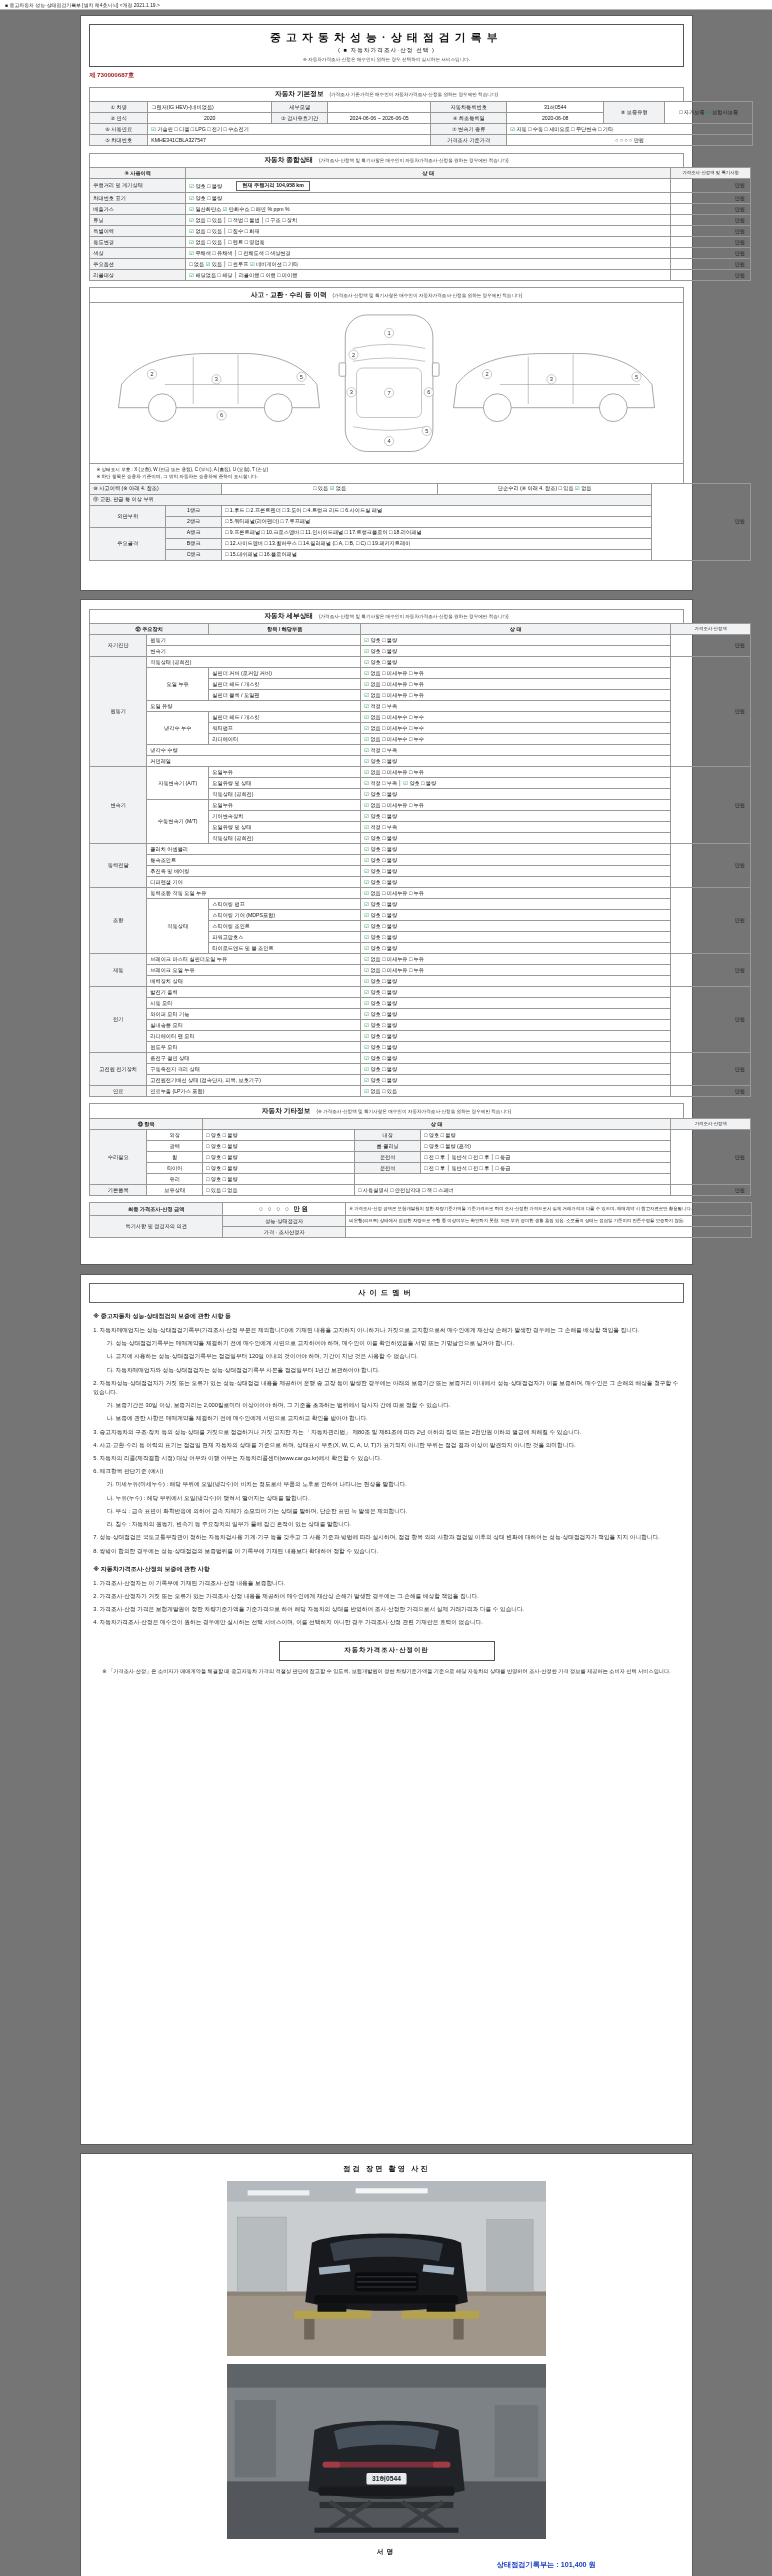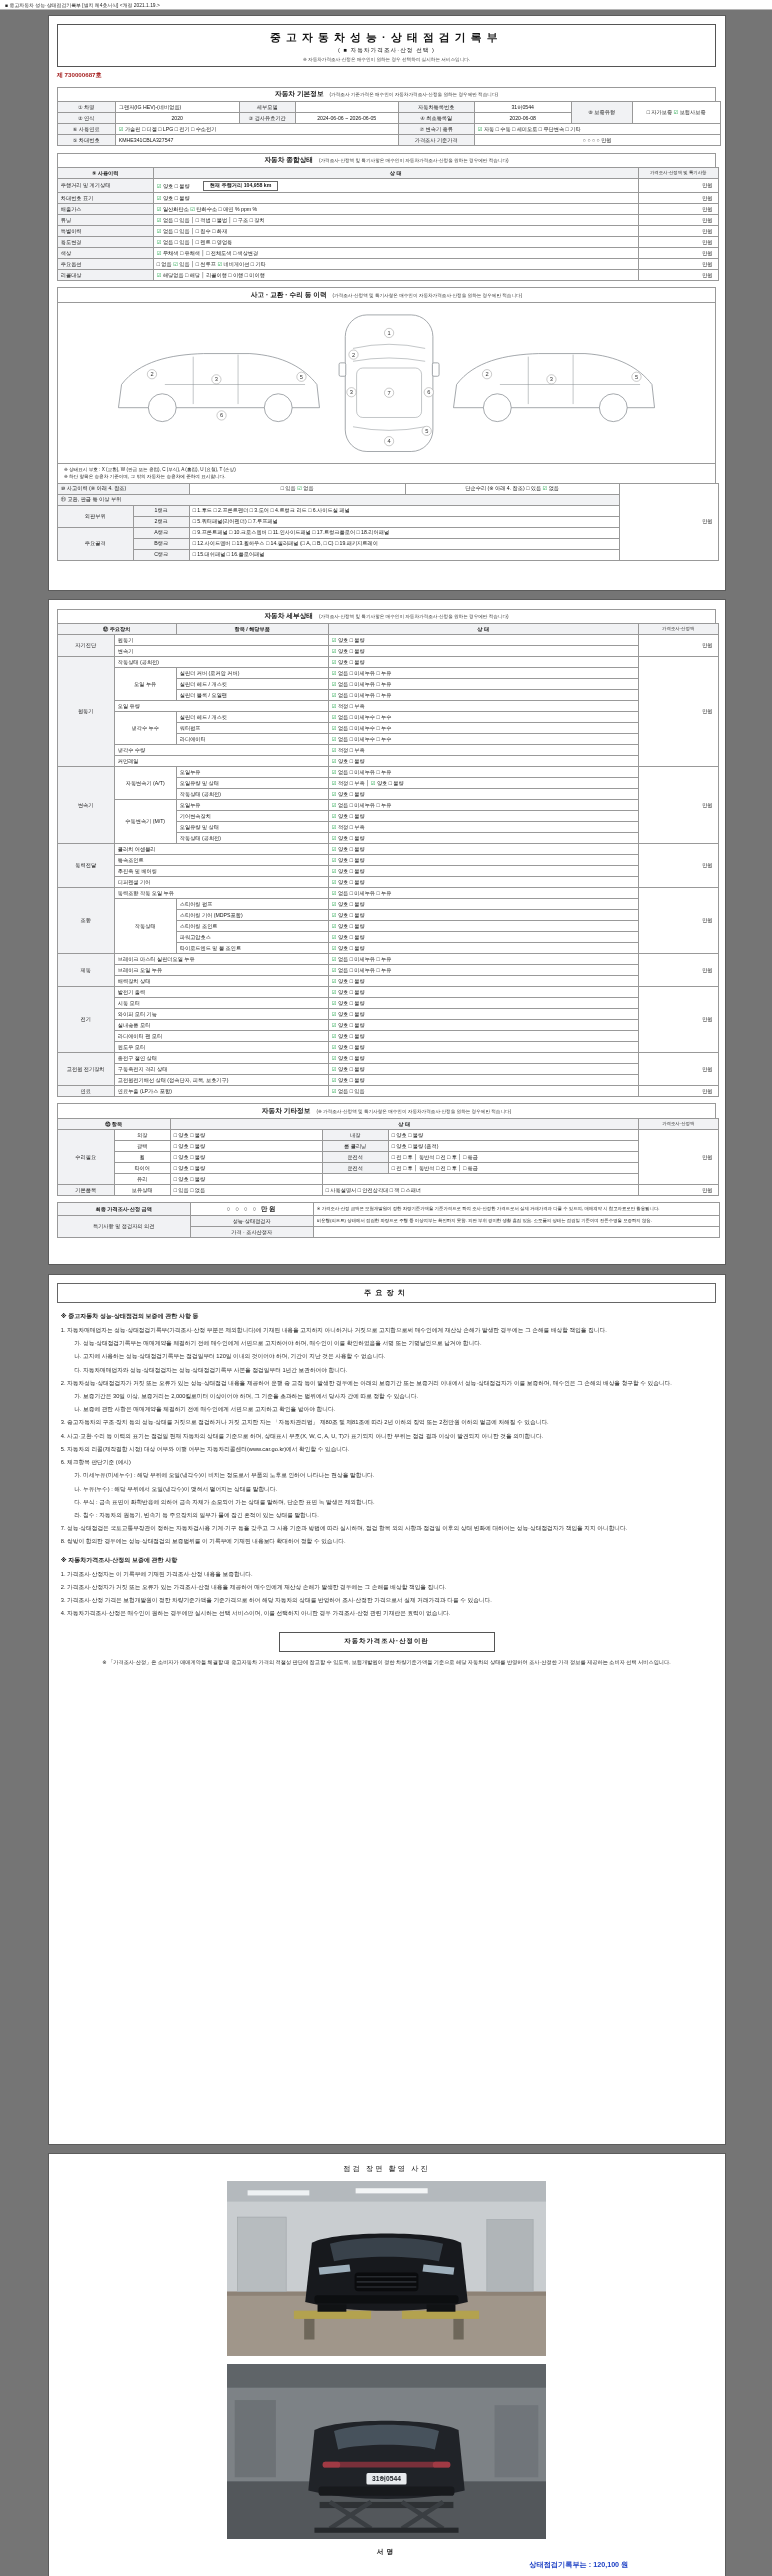--- a/index.html
+++ b/index.html
@@ -1,18 +1,18 @@
 <!DOCTYPE html>
 <html style="font-size:8.2px"><head>
 <meta charset="utf-8">
 <style>
 *{box-sizing:border-box;margin:0;padding:0}
 body{width:773px;min-height:2576px;background:#757575;font-family:"Liberation Sans","DejaVu Sans",sans-serif;color:#151515}
 .topstrip{background:#ffffff;font-size:4.9px;padding:1.5px 5.2px;border-bottom:0.5px solid #b5b5b5;color:#222}
-.panel{width:678px;margin:0 auto 8.2px;background:#fff;padding:8.2px;border:0.5px solid #5c5c5c}
+.panel{width:613px;margin:0 auto 8.2px;background:#fff;padding:8.2px;border:0.5px solid #5c5c5c}
 .p1{margin-top:5.2px;min-height:576px}
 .p2{min-height:666px}
 .p3{min-height:871px}
 .p4{min-height:396px}
 .titlebox{border:1px solid #555;padding:5.2px 0 4.1px;text-align:center}
 .titlebox .t{font-size:10.8px;font-weight:bold;letter-spacing:5.2px}
 .titlebox .s{font-size:5.7px;margin-top:2.6px;letter-spacing:1px}
 .titlebox .n{font-size:4.6px;color:#444;margin-top:2.1px}
 .docno{color:#a51f1f;font-weight:bold;font-size:6.2px;margin:4.1px 0 2.1px}
 .secbar{border:0.5px solid #999;border-bottom:none;text-align:center;padding:2.6px 0 2.1px;font-size:6.7px;font-weight:bold;background:#fff;margin-top:6.2px}
@@ -30,21 +30,21 @@
 .ibox{display:inline-block;border:0.8px solid #666;padding:0.5px 5.2px;font-weight:bold;margin-left:12.4px;background:#fff}
 .accwrap{border:0.5px solid #999;border-bottom:none;text-align:center;padding:4.1px 0 1px}
 .legend{border:0.5px solid #999;border-bottom:none;font-size:4.6px;text-align:left;padding:1.5px 6.2px;color:#222;line-height:1.7}
 .notice-title{border:0.8px solid #666;text-align:center;font-weight:bold;font-size:7.2px;letter-spacing:4.1px;padding:4.1px 0;margin-bottom:8.2px}
 .noticebody{font-size:5.7px;line-height:1.6;color:#1b1b1b;padding:0 4.1px}
 .noticebody .p{margin:4.1px 0}
 .noticebody .p.s{font-weight:bold;margin:9.3px 0 4.1px;font-size:6px}
 .noticebody .p.i{padding-left:13.4px}
 .pricebox{border:0.8px solid #555;width:216px;margin:13.4px auto 6.2px;text-align:center;font-weight:bold;font-size:6.4px;padding:4.6px 0;letter-spacing:1px}
 .pb-body{font-size:5.2px;color:#222;padding:0 7.2px;line-height:1.7;text-align:center}
-.photos-title{text-align:center;font-weight:normal;font-size:7.2px;letter-spacing:2.1px;margin:2.1px 0 7.2px}
+.photos-title{text-align:center;font-weight:bold;font-size:7.2px;letter-spacing:2.1px;margin:2.1px 0 7.2px}
 .photo{width:319px;height:175px;margin:0 auto 8.2px;display:block;background:#000}
 .sign{text-align:center;font-weight:bold;font-size:6.7px;letter-spacing:3.1px;margin:8.2px 0 3.1px}
 .premium{text-align:right;padding-right:88px;font-size:7.2px;font-weight:bold;color:#1b3fc4}
 .footnote{text-align:center;font-size:4.9px;color:#333;margin-top:7.2px;line-height:1.8}
 .cars{display:block;margin:0 auto}
 </style>
 </head>
 <body>
 
 <div class="topstrip">
@@ -566,21 +566,21 @@
         </tr>
         <tr>
           <td class="h c">가격 · 조사산정자</td>
           <td class="l"></td>
         </tr>
       </tbody>
   </table>
 </div>
 
 <div class="panel p3">
-  <div class="notice-title">주요장치</div>
+  <div class="notice-title">사이드멤버</div>
   <div class="noticebody">
       <div class="p s">※ 중고자동차 성능·상태점검의 보증에 관한 사항 등</div>
       <div class="p ">1. 자동차매매업자는 성능·상태점검기록부(가격조사·산정 부분은 제외합니다)에 기재된 내용을 고지하지 아니하거나 거짓으로 고지함으로써 매수인에게 재산상 손해가 발생한 경우에는 그 손해를 배상할 책임을 집니다.</div>
       <div class="p i">가. 성능·상태점검기록부는 매매계약을 체결하기 전에 매수인에게 서면으로 고지하여야 하며, 매수인이 이를 확인하였음을 서명 또는 기명날인으로 남겨야 합니다.</div>
       <div class="p i">나. 고지에 사용하는 성능·상태점검기록부는 점검일부터 120일 이내의 것이어야 하며, 기간이 지난 것은 사용할 수 없습니다.</div>
       <div class="p i">다. 자동차매매업자와 성능·상태점검자는 성능·상태점검기록부 사본을 점검일부터 1년간 보관하여야 합니다.</div>
       <div class="p ">2. 자동차성능·상태점검자가 거짓 또는 오류가 있는 성능·상태점검 내용을 제공하여 운행 중 고장 등이 발생한 경우에는 아래의 보증기간 또는 보증거리 이내에서 성능·상태점검자가 이를 보증하며, 매수인은 그 손해의 배상을 청구할 수 있습니다.</div>
       <div class="p i">가. 보증기간은 30일 이상, 보증거리는 2,000킬로미터 이상이어야 하며, 그 기준을 초과하는 범위에서 당사자 간에 따로 정할 수 있습니다.</div>
       <div class="p i">나. 보증에 관한 사항은 매매계약을 체결하기 전에 매수인에게 서면으로 고지하고 확인을 받아야 합니다.</div>
       <div class="p ">3. 중고자동차의 구조·장치 등의 성능·상태를 거짓으로 점검하거나 거짓 고지한 자는 「자동차관리법」 제80조 및 제81조에 따라 2년 이하의 징역 또는 2천만원 이하의 벌금에 처해질 수 있습니다.</div>
@@ -649,20 +649,20 @@
       <rect x="400" y="190" width="34" height="11" rx="5" fill="#a03a44"></rect>
       <rect x="271" y="212" width="78" height="22" rx="3" fill="#e8ebee"></rect>
       <text x="310" y="228" text-anchor="middle" font-size="13" font-weight="bold" fill="#1d2126">31허0544</text>
       <rect x="178" y="238" width="264" height="18" rx="6" fill="#17191c"></rect>
     </g>
   </svg>
 
   <div class="sign">서명</div>
   <div class="premium">
     <span>상태점검기록부는 :</span>
-    <span>120,100 원</span>
+    <span>101,400 원</span>
   </div>
   <div class="footnote">
     <div>「자동차관리법」 제58조 및 같은 법 시행규칙 제120조에 따라 위 자동차의 성능·상태를 점검(가격조사·산정)하였음을 확인합니다.</div>
 
   </div>
 </div>
 
 
 </body></html>

